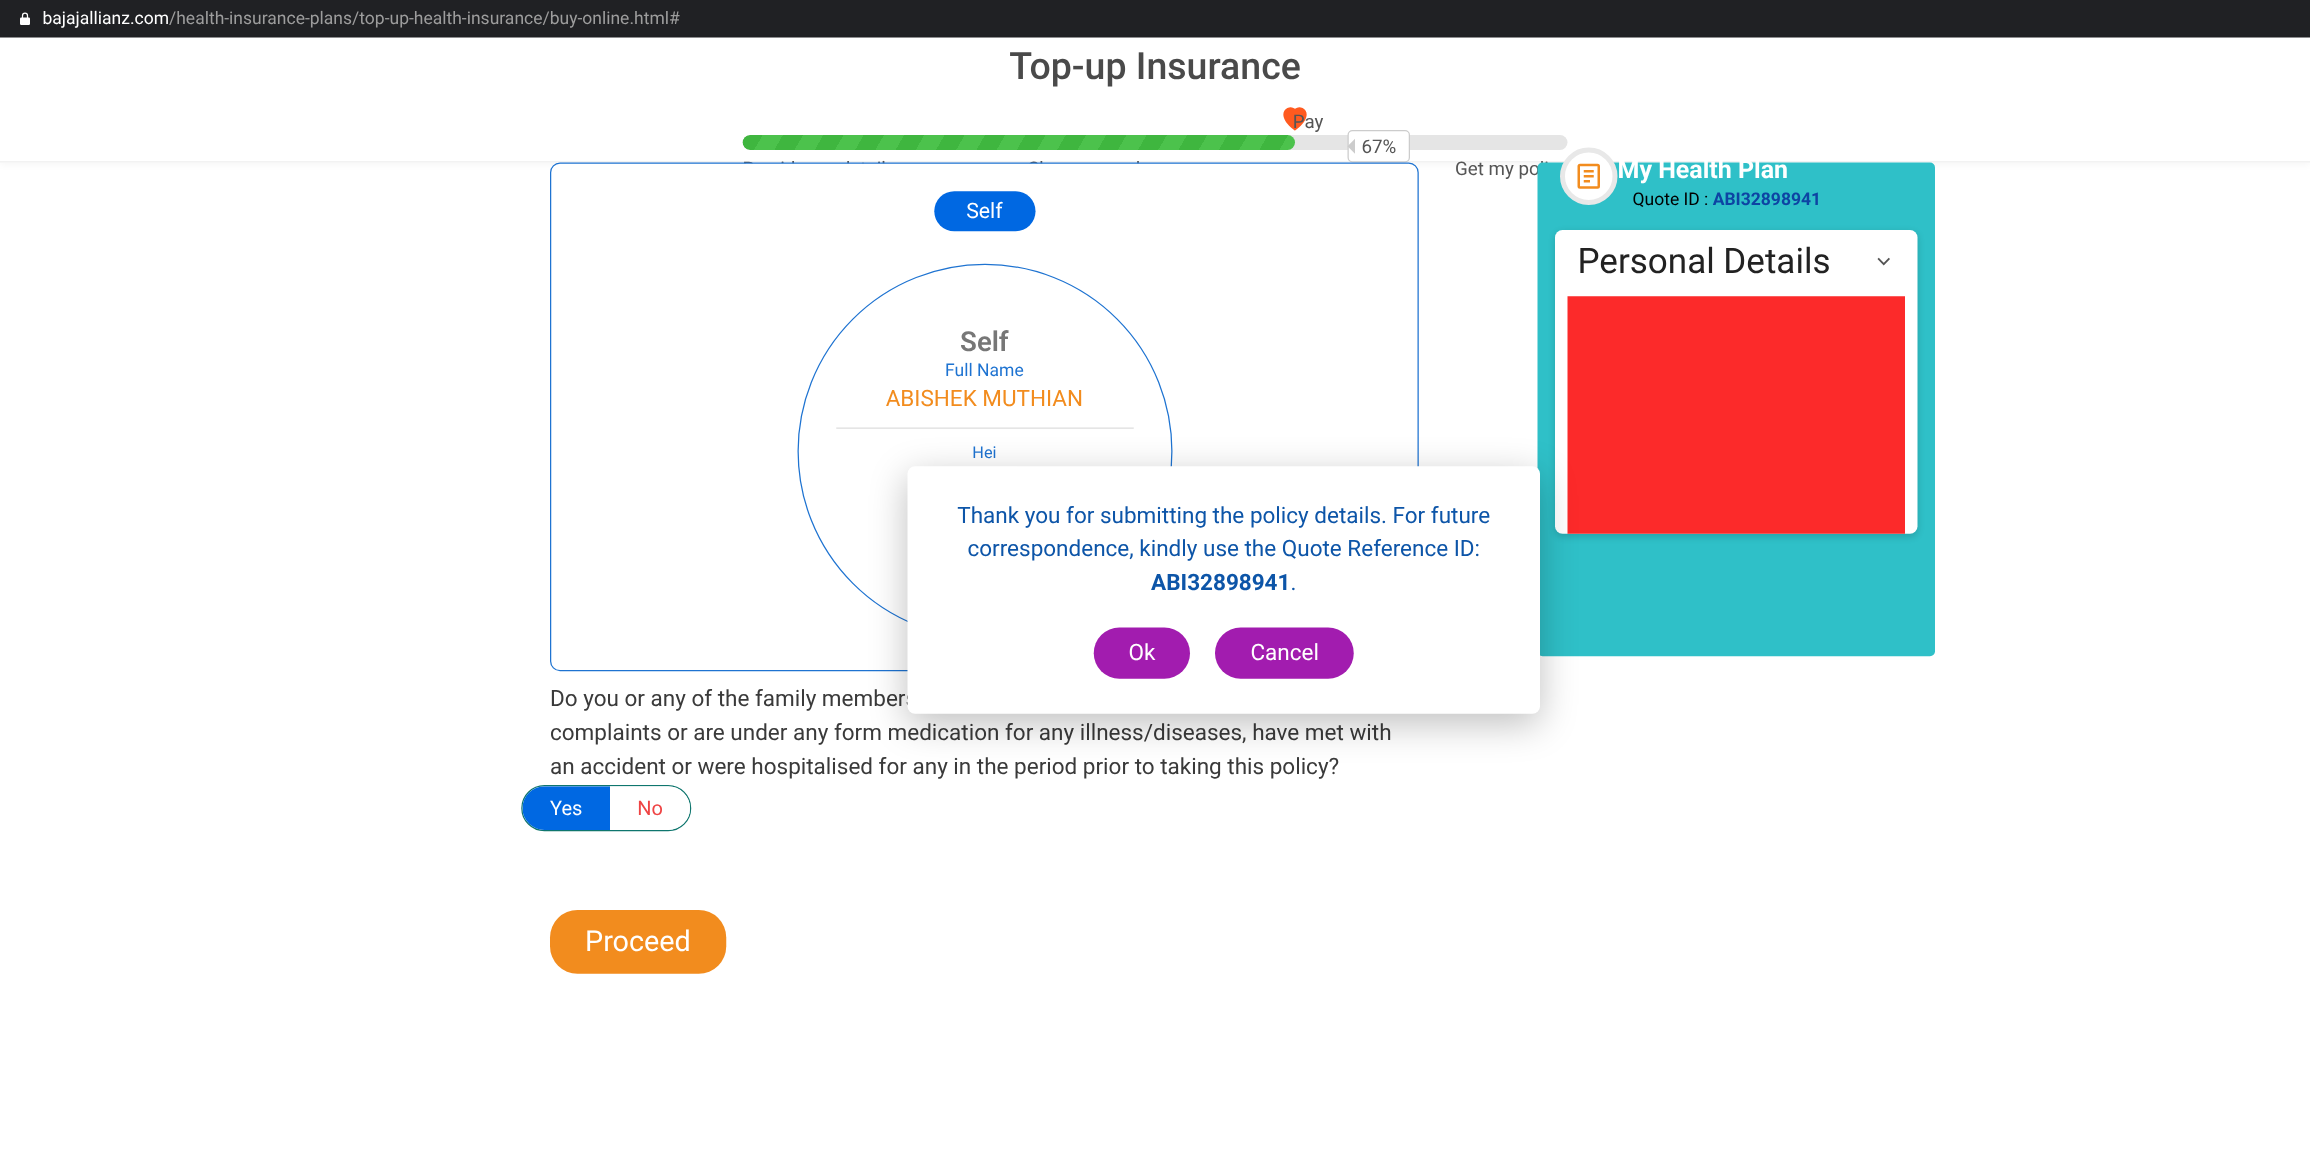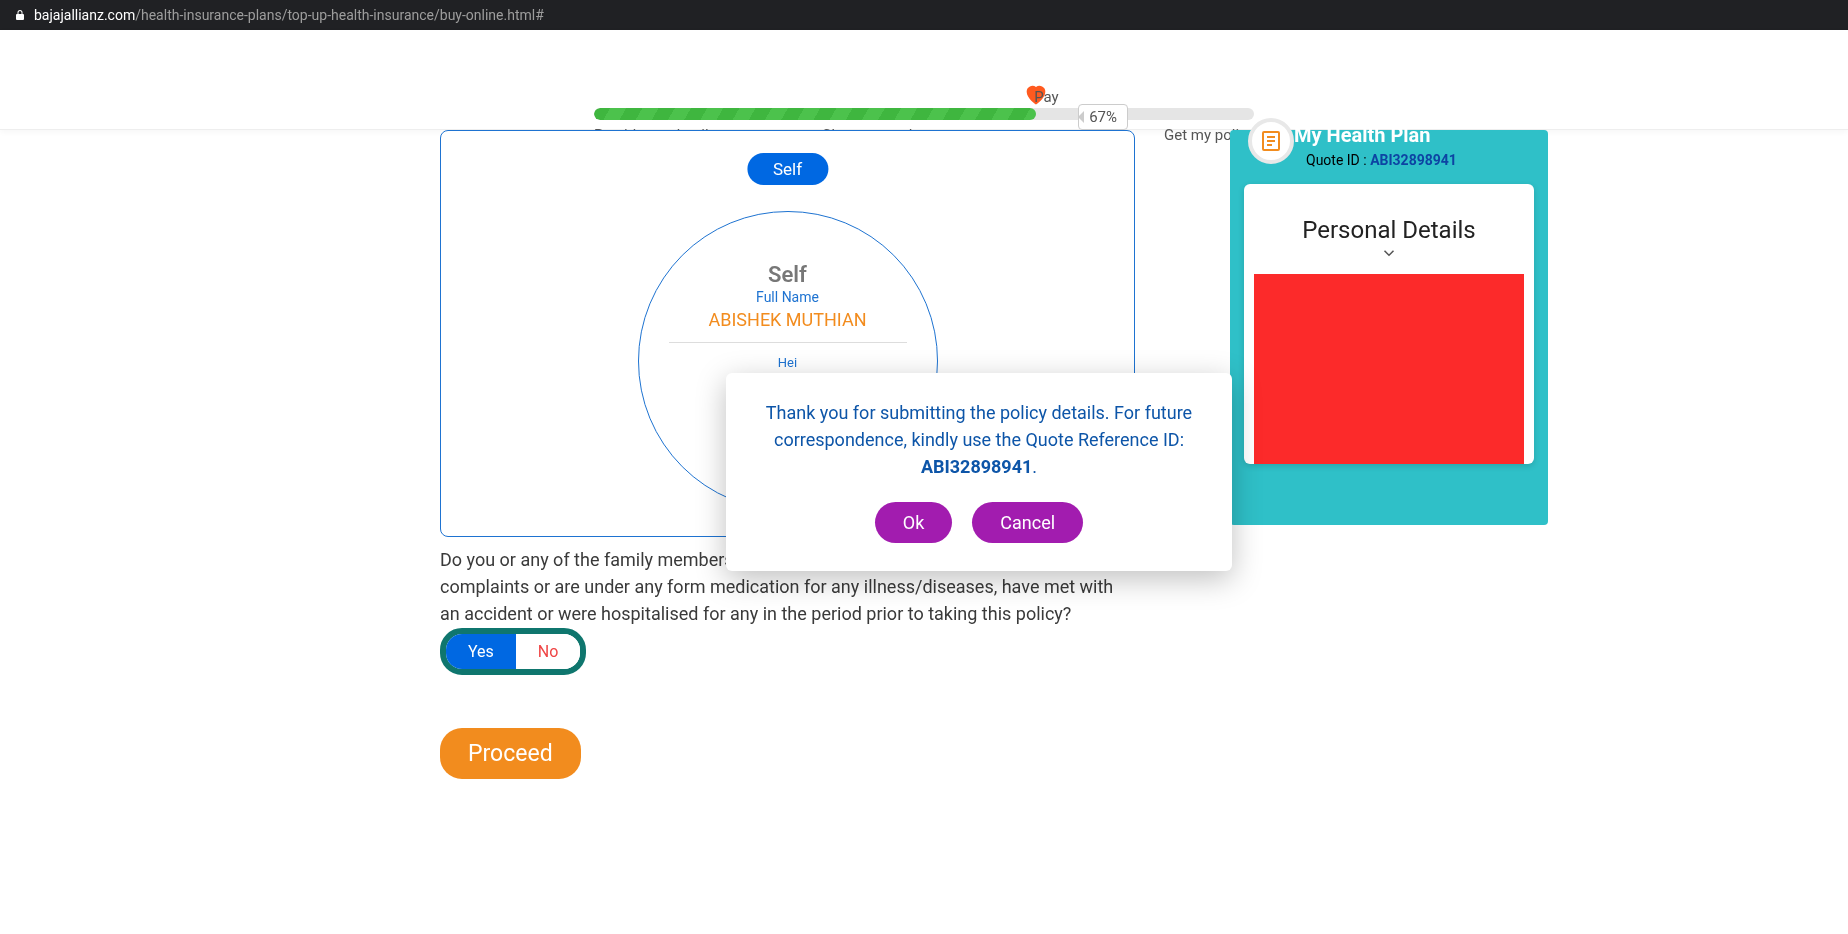--- a/index.html
+++ b/index.html
@@ -35,36 +35,36 @@
   .self-circle .lbl { color: #1e73d1; font-size: 14px; margin-top: 2px; }
   .self-circle .val { color: #f28c1e; font-size: 18px; margin-top: 4px; }
   .self-circle hr { border: none; border-top: 1px solid #ddd; margin: 12px 30px; }
   .self-circle .row2 { display: flex; justify-content: space-around; padding: 0 30px; }
   .self-circle .cell .lbl2 { color: #1e73d1; font-size: 13px; }
   .self-circle .cell .val2 { color: #f28c1e; font-size: 16px; margin-top: 4px; }
   .chev { display: inline-block; margin-left: 4px; }
 
   
   .question { position: absolute; left: 440px; top: 416px; width: 695px; font-size: 18px; color: #3a3a3a; line-height: 1.5; }
-  .toggle { position: absolute; left: 440px; top: 498px; display: flex; border: 6px solid #0f766e; border-radius: 22px; overflow: hidden; }
+  .toggle { position: absolute; left: 417px; top: 498px; display: flex; border: 1px solid #0f766e; border-radius: 22px; overflow: hidden; }
   .toggle button { border: none; padding: 8px 22px; font-size: 16px; background: #fff; color: #ef4444; cursor: pointer; }
   .toggle .active { background: #0068e2; color: #fff; }
   .proceed { position: absolute; left: 440px; top: 598px; background: #f28c1e; color: #fff; border: none; border-radius: 22px; padding: 12px 28px; font-size: 23px; cursor: pointer; }
 
   
   .sidebar { position: absolute; right: 300px; top: 0; width: 318px; height: 395px; background: #2fc0c8; border-radius: 4px; }
   .sidebar-head { display: flex; align-items: center; gap: 0; padding: 0 18px; height: 38px; color: #fff; }
   .plan-icon { width: 46px; height: 46px; background: #fff; border: 4px solid #e8e8e8; border-radius: 50%; display: flex; align-items: center; justify-content: center; position: relative; top: -8px; }
   .plan-icon svg { width: 24px; height: 24px; }
   .plan-title { font-size: 20px; font-weight: 700; position: relative; top: -14px;}
   .quote { font-size: 14px; margin-top: -16px; margin-left: 76px; }
   .quote .qid { color: #0d44a3; font-weight: 700; }
   .panel { margin: 16px 14px; background: #fff; border-radius: 6px; box-shadow: 0 2px 6px rgba(0,0,0,0.15); position: relative; }
   .panel::before { content:""; position: absolute; top:-10px; left:38px; border:10px solid transparent; border-bottom-color:#fff; }
-  .panel-head { display: flex; justify-content: space-between; align-items: center; padding: 32px 18px 12px; font-size: 24px; color: #222; flex-direction: column; }
+  .panel-head { display: flex; justify-content: space-between; align-items: center; padding: 8px 18px 12px; font-size: 28px; color: #222; }
   .chev-down { width: 18px; height: 18px; }
   .panel-body { margin: 0 10px 12px; height: 190px; background: #fc2a2a; }
 
   
   .modal { position: absolute; left: 726px; top: 243px; width: 506px; background: #fff; border-radius: 6px; box-shadow: 0 8px 30px rgba(0,0,0,0.25); padding: 26px 30px 28px; text-align: center; }
   .modal .msg { color: #0d55a8; font-size: 18px; line-height: 1.5; }
   .modal .msg b { font-weight: 700; }
   .modal .btns { margin-top: 22px; display: flex; gap: 20px; justify-content: center; }
   .modal button { background: #a21caf; color: #fff; border: none; border-radius: 24px; padding: 10px 28px; font-size: 18px; cursor: pointer; }
 </style>
@@ -73,20 +73,21 @@
 
 <div class="urlbar">
   <svg class="lock" viewBox="0 0 24 24" fill="#fff">
       <path d="M12 2a5 5 0 0 0-5 5v3H6a2 2 0 0 0-2 2v8a2 2 0 0 0 2 2h12a2 2 0 0 0 2-2v-8a2 2 0 0 0-2-2h-1V7a5 5 0 0 0-5-5zm-3 5a3 3 0 1 1 6 0v3H9V7z"></path>
     </svg>
   <span class="domain">bajajallianz.com</span>
     <span>/health-insurance-plans/top-up-health-insurance/buy-online.html#</span>
 </div>
 
 <div class="header">
+  <h1>Top-up Insurance</h1>
   <div class="progress-wrap">
     <div class="progress-track">
       <div class="progress-fill"></div>
     </div>
     <div class="progress-heart">
       <svg class="heart-icon" viewBox="0 0 24 24" fill="#ff5a1f">
           <path d="M12 21s-8-5.3-8-11a5 5 0 0 1 8-4 5 5 0 0 1 8 4c0 5.7-8 11-8 11z"></path>
         </svg>
     </div>
     <div class="progress-pct">67%</div>

